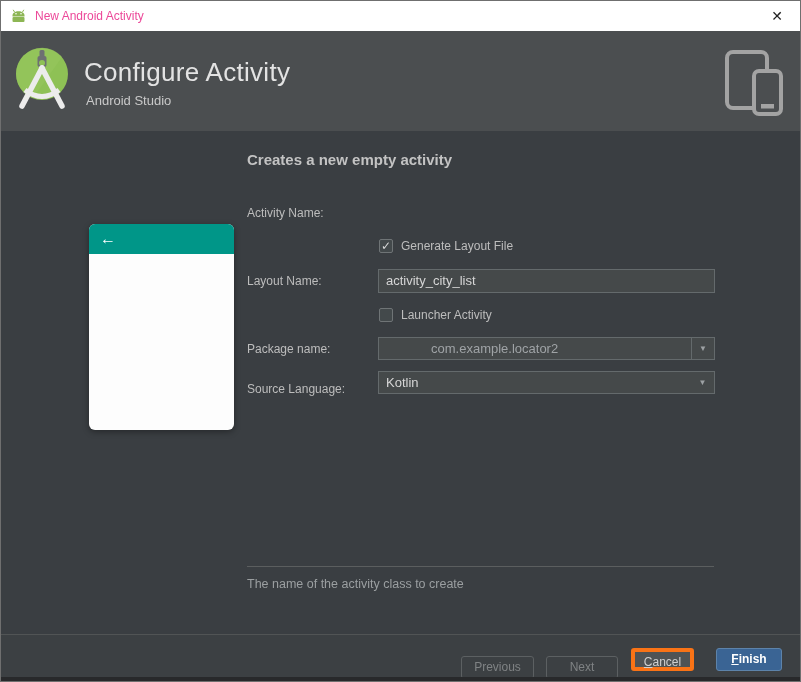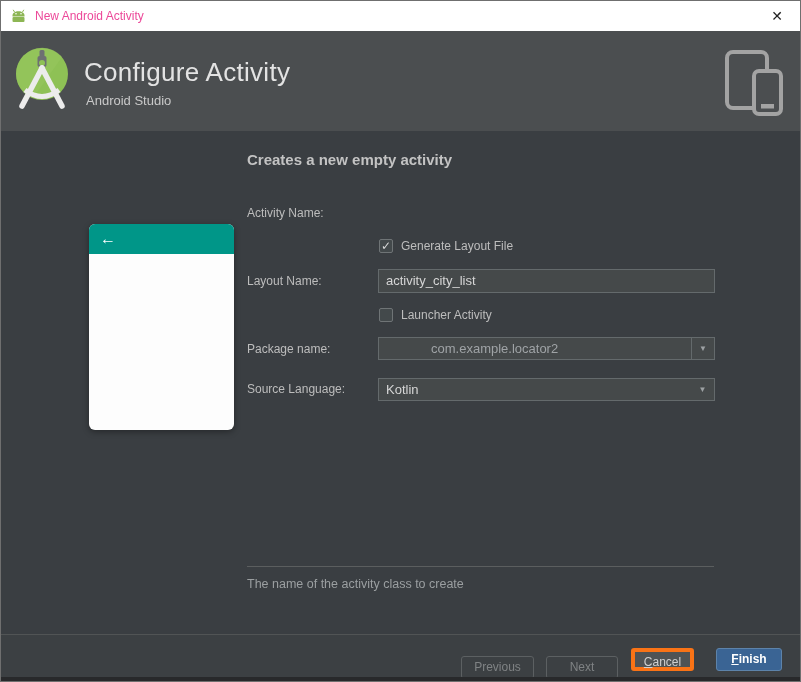--- a/index.html
+++ b/index.html
@@ -184,21 +184,21 @@
 
     <div class="field-label" style="top:211px;">Package name:</div>
     <div class="combo" style="top:206px;">
       <span class="combo-text dim">com.example.locator2</span>
       <span class="arrow-cell separated">
         <span>▼</span>
       </span>
     </div>
 
     <div class="field-label" style="top:251px;">Source Language:</div>
-    <div class="combo" style="top:247px;">
+    <div class="combo" style="top:240px;">
       <span class="combo-text bright">Kotlin</span>
       <span class="arrow-cell">
         <span>▼</span>
       </span>
     </div>
 
     <div class="hint-sep"></div>
     <div class="hint-text">The name of the activity class to create</div>
   </div>
 

